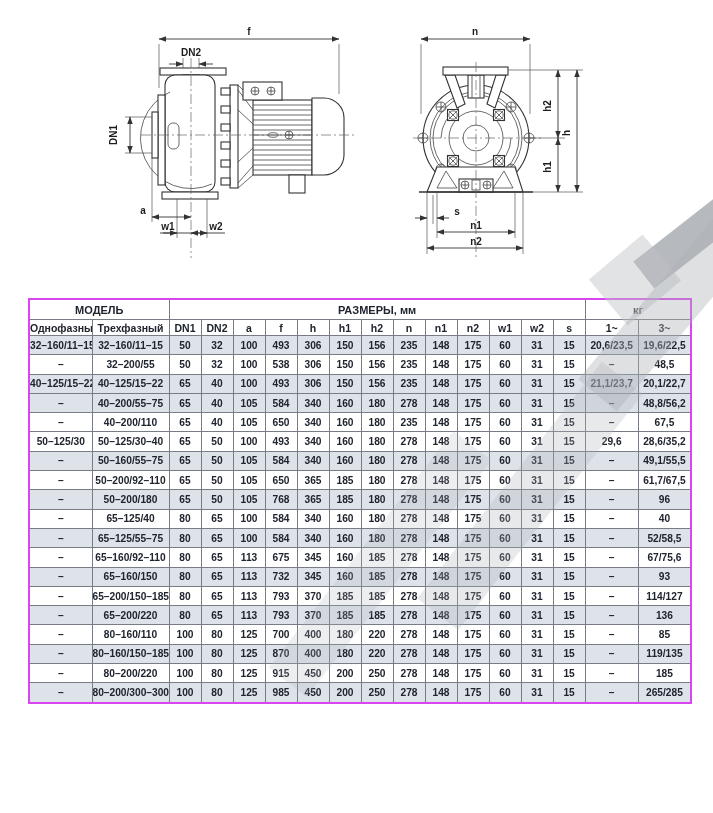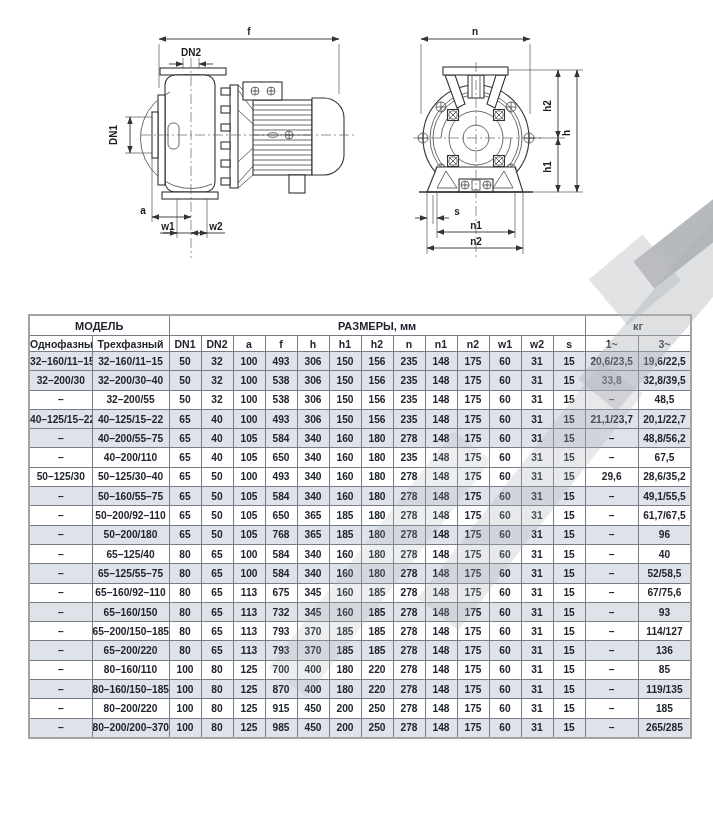--- a/index.html
+++ b/index.html
@@ -18,23 +18,23 @@
   .lbl{font-family:"Liberation Sans",sans-serif;font-size:10px;font-weight:700;fill:#1c1c1c;}
   
   .wm{position:absolute;pointer-events:none;z-index:5;}
   .wm-a{left:630px;top:218px;width:130px;height:34px;background:rgba(158,162,168,0.75);transform:rotate(-38deg);}
   .wm-b{left:560px;top:290px;width:210px;height:50px;background:rgba(173,177,183,0.40);transform:rotate(-50deg);}
   .wm-c{left:380px;top:470px;width:300px;height:52px;background:rgba(173,177,183,0.28);transform:rotate(-52deg);}
   .wm-d{left:230px;top:540px;width:300px;height:48px;background:rgba(173,177,183,0.22);transform:rotate(-52deg);}
   .wm-e{left:600px;top:250px;width:70px;height:60px;background:rgba(190,193,198,0.45);transform:rotate(-40deg);}
   
   table.dims{
-    position:absolute;left:28px;top:314px;width:664px;z-index:2;
+    position:absolute;left:28px;top:298px;width:664px;z-index:2;
     border-collapse:collapse;table-layout:fixed;
-    border:2px solid #a3a3a3;
+    border:2px solid #d946ef;
   }
   table.dims th, table.dims td{
     border:1px solid #787d85;text-align:center;vertical-align:middle;
     color:#20242e;overflow:hidden;white-space:nowrap;padding:0;
   }
   th.hg{height:19px;font-size:11px;font-weight:700;background:#ffffff;}
   th.ch{height:15px;font-size:10.5px;font-weight:700;background:#ffffff;}
   table.dims td{height:18.3px;font-size:10.2px;font-weight:700;background:#ffffff;}
   tr.shade td{background:#dee3ea;}
 </style>
@@ -299,55 +299,36 @@
         <td>156</td>
         <td>235</td>
         <td>148</td>
         <td>175</td>
         <td>60</td>
         <td>31</td>
         <td>15</td>
         <td>20,6/23,5</td>
         <td>19,6/22,5</td>
       </tr>
-      <tr class="shade">
-        <td>32–200/30</td>
-        <td>32–200/30–40</td>
+      <tr>
+        <td>–</td>
+        <td>32–200/55</td>
         <td>50</td>
         <td>32</td>
         <td>100</td>
         <td>538</td>
         <td>306</td>
         <td>150</td>
         <td>156</td>
         <td>235</td>
         <td>148</td>
         <td>175</td>
         <td>60</td>
         <td>31</td>
         <td>15</td>
-        <td>33,8</td>
-        <td>32,8/39,5</td>
-      </tr>
-      <tr>
-        <td>–</td>
-        <td>32–200/55</td>
-        <td>50</td>
-        <td>32</td>
-        <td>100</td>
-        <td>538</td>
-        <td>306</td>
-        <td>150</td>
-        <td>156</td>
-        <td>235</td>
-        <td>148</td>
-        <td>175</td>
-        <td>60</td>
-        <td>31</td>
-        <td>15</td>
         <td>–</td>
         <td>48,5</td>
       </tr>
       <tr class="shade">
         <td>40–125/15–22</td>
         <td>40–125/15–22</td>
         <td>65</td>
         <td>40</td>
         <td>100</td>
         <td>493</td>
@@ -643,21 +624,21 @@
         <td>148</td>
         <td>175</td>
         <td>60</td>
         <td>31</td>
         <td>15</td>
         <td>–</td>
         <td>185</td>
       </tr>
       <tr class="shade">
         <td>–</td>
-        <td>80–200/200–370</td>
+        <td>80–200/300–300</td>
         <td>100</td>
         <td>80</td>
         <td>125</td>
         <td>985</td>
         <td>450</td>
         <td>200</td>
         <td>250</td>
         <td>278</td>
         <td>148</td>
         <td>175</td>

